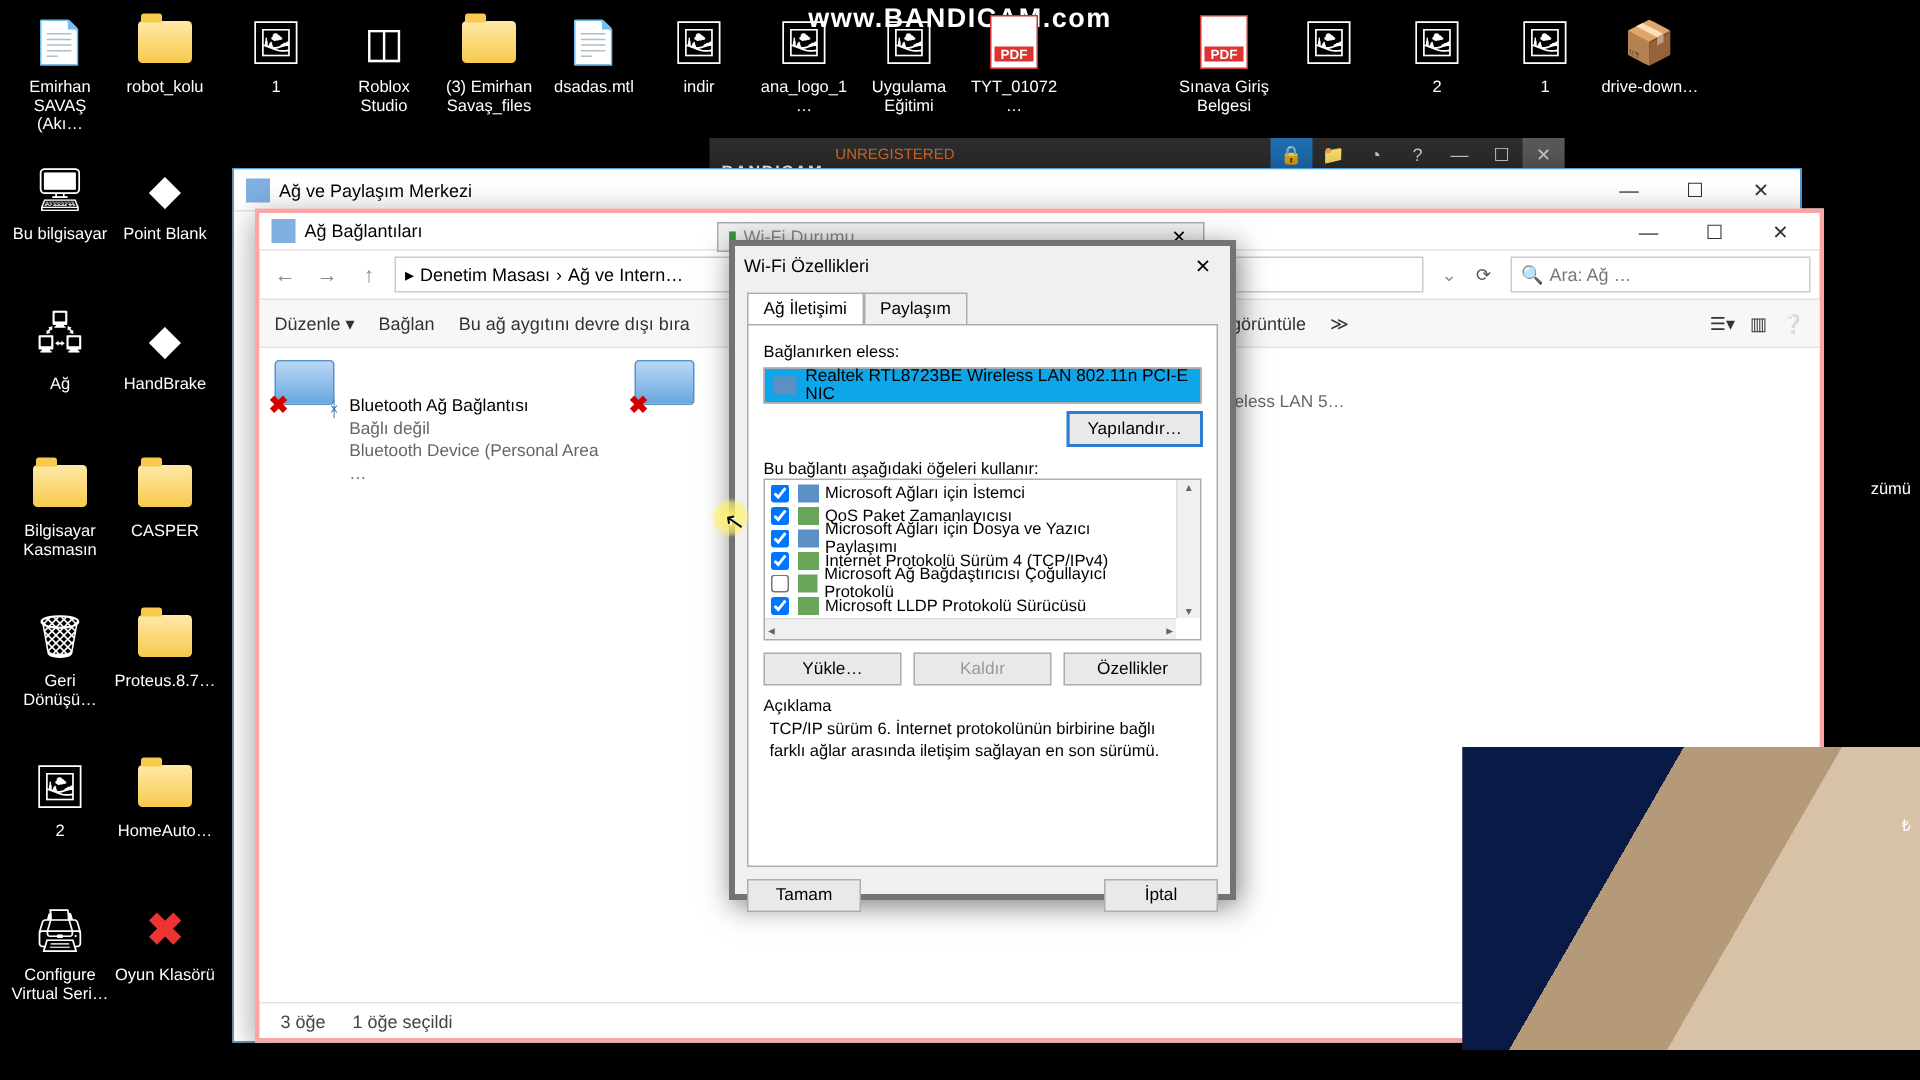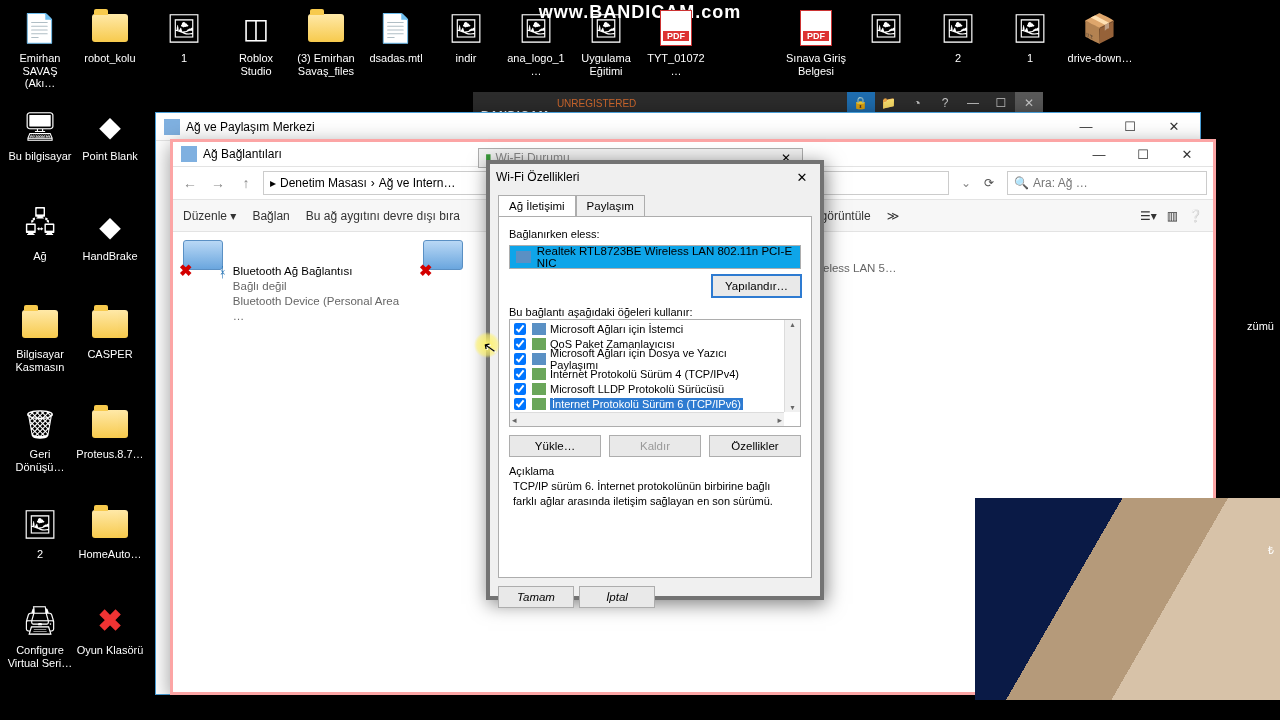--- a/index.html
+++ b/index.html
@@ -76,21 +76,21 @@
 .dlg .listwrap li { display:flex; align-items:center; height:15px; font-size:11px; gap:4px; padding-right:4px;}
 .dlg .listwrap li input { margin:0 2px; width:12px; height:12px;}
 .dlg .listwrap li .pico { width:14px; height:12px; background:#6aa65a; display:inline-block;}
 .dlg .listwrap li .pico.blue { background:#5a90c4;}
 .dlg .listwrap li.sel span.txt { background:#2e7bd1; color:#fff; padding:0 2px;}
 .dlg .actions { display:flex; gap:8px; margin-top:8px;}
 .dlg .actions .btn { flex:1; }
 .dlg .desc { margin-top:8px; font-size:11px;}
 .dlg .desc .dh { margin-bottom:2px;}
 .dlg .desc .dt { padding:0 4px; line-height:1.35;}
-.dlg .bottom { display:flex; justify-content:flex-start; gap:5px; padding:0 8px 8px;font-style:italic;}
+.dlg .bottom { display:flex; justify-content:space-between; gap:5px; padding:0 8px 8px;}
 .dlg label.small { font-size:11px; }
 
 .cursor-hl { position:absolute; width:26px; height:26px; border-radius:50%; background:radial-gradient(circle,#fff36b 0%,rgba(255,243,107,.6) 55%,rgba(255,243,107,0) 72%); pointer-events:none;}
 .cursor { position:absolute; font-size:16px; color:#000; transform:rotate(-10deg); pointer-events:none; text-shadow:1px 1px 0 #fff;}
 
 .webcam { position:absolute; right:0; bottom:20px; width:305px; height:202px; background:#2b2b2b; }
 .webcam .inside { position:absolute; inset:0; background:linear-gradient(120deg,#0a1a46 0 35%,#b59a7a 35% 60%,#d7c2a8 60% 100%); }
 
 .clip { position:absolute; right:6px; top:542px; color:#fff; font-size:11px;}
 .clip2 { position:absolute; right:6px; top:320px; color:#fff; font-size:11px;}
@@ -314,20 +314,24 @@
         </div>
       </div>
       <div class="conn-item" style="left:250px; top:4px;">
         <div class="cico">
             <div class="base"></div>
             <div class="x">✖</div>
           </div>
       </div>
       <div style="position:absolute; left:650px; top:30px; font-size:11.5px; color:#666">eless LAN 5…</div>
     </div>
+    <div class="status">
+      <span>3 öğe</span>
+      <span>1 öğe seçildi</span>
+    </div>
   </div>
 
   <div class="win3">
     <span style="color:#3a9a3a;margin-right:4px">▮</span>
     <span style="color:#888">Wi-Fi Durumu</span>
     <span class="x">✕</span>
   </div>
 
   <div class="dlg">
     <div class="dtitle">
@@ -364,20 +368,25 @@
               <input type="checkbox" checked="" style="">
               <span class="pico blue"></span>
               <span class="txt">Microsoft Ağları için Dosya ve Yazıcı Paylaşımı</span>
             </li>
             <li>
               <input type="checkbox" checked="" style="">
               <span class="pico"></span>
               <span class="txt">İnternet Protokolü Sürüm 4 (TCP/IPv4)</span>
             </li>
             <li>
+              <input type="checkbox" style="">
+              <span class="pico"></span>
+              <span class="txt">Microsoft Ağ Bağdaştırıcısı Çoğullayıcı Protokolü</span>
+            </li>
+            <li>
               <input type="checkbox" checked="" style="">
               <span class="pico"></span>
               <span class="txt">Microsoft LLDP Protokolü Sürücüsü</span>
             </li>
             <li class="sel">
               <input type="checkbox" checked="" style="">
               <span class="pico"></span>
               <span class="txt">İnternet Protokolü Sürüm 6 (TCP/IPv6)</span>
             </li>
           </ul>

